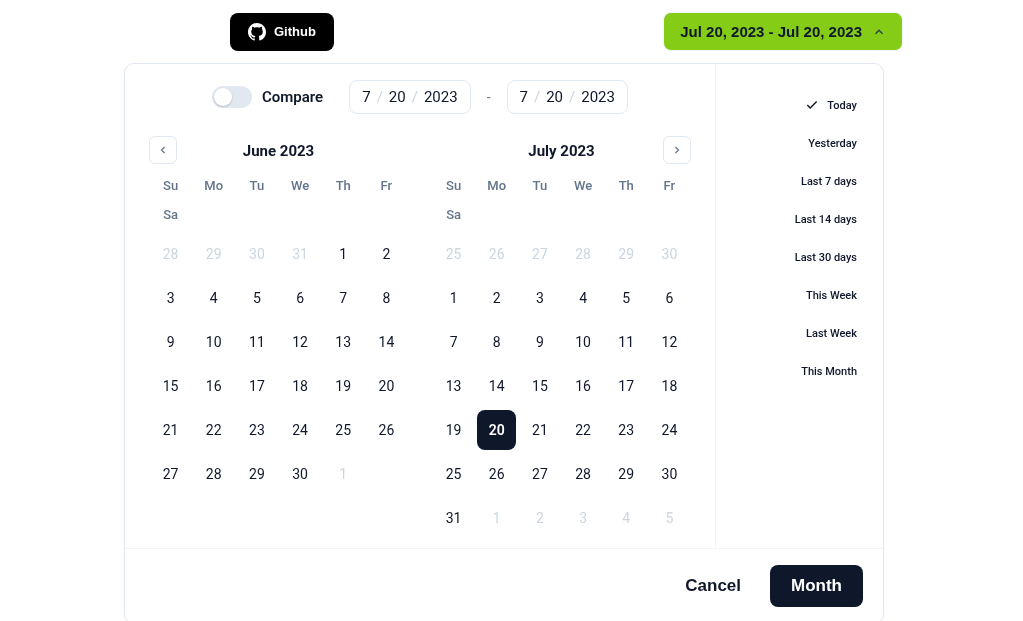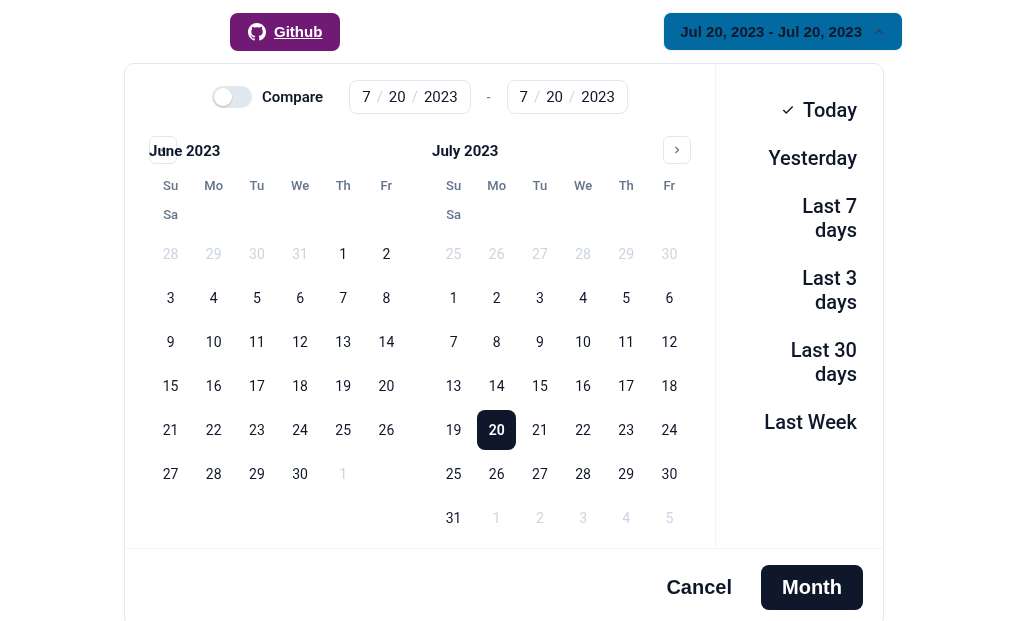--- a/index.html
+++ b/index.html
@@ -9,36 +9,35 @@
       font-size: 14px;
       color: #0f172a;
     }
     .topbar {
       display: flex;
       justify-content: space-between;
       align-items: center;
       padding: 12px 120px 0 230px;
     }
     .github-btn {
-      background: #701a75;
+      background: #000000;
       color: #fff;
       border: none;
       border-radius: 8px;
       padding: 10px 18px;
-      font-size: 15px;
+      font-size: 13px;
       font-weight: 600;
       display: inline-flex;
       align-items: center;
       gap: 8px;
       cursor: pointer;
-      text-decoration: underline;
     }
     .github-btn svg { width: 18px; height: 18px; fill: #fff; }
     .daterange-btn {
-      background: #0369a1;
+      background: #84cc16;
       border: 1px solid #f1f5f9;
       border-radius: 8px;
       padding: 10px 16px;
       font-size: 15px;
       font-weight: 600;
       color: #0f172a;
       display: inline-flex;
       align-items: center;
       gap: 10px;
       cursor: pointer;
@@ -100,20 +99,21 @@
     }
     .dateinput .sep { color: #cbd5e1; }
     .dash { color: #64748b; }
     .calendars {
       display: flex;
       gap: 24px;
       position: relative;
     }
     .month { flex: 1; }
     .month-header {
+      text-align: center;
       font-weight: 700;
       font-size: 15px;
       padding: 10px 0 14px 0;
       position: relative;
     }
     .navbtn {
       position: absolute;
       top: 4px;
       width: 28px; height: 28px;
       border: 1px solid #e2e8f0;
@@ -159,42 +159,42 @@
       width: 168px;
       border-left: 1px solid #f1f5f9;
       padding: 24px 12px;
       display: flex;
       flex-direction: column;
       gap: 4px;
     }
     .preset {
       text-align: right;
       padding: 10px 14px;
-      font-size: 20px;
+      font-size: 11px;
       font-weight: 500;
       cursor: pointer;
       border-radius: 6px;
       display: flex;
       justify-content: flex-end;
       align-items: center;
       gap: 8px;
     }
     .preset .check { width: 14px; height: 14px; visibility: hidden; }
     .preset.active .check { visibility: visible; }
     .footer {
       border-top: 1px solid #f1f5f9;
       padding: 16px 20px;
       display: flex;
       justify-content: flex-end;
       gap: 8px;
     }
     .btn {
       border-radius: 8px;
       padding: 10px 20px;
-      font-size: 20px;
+      font-size: 17px;
       font-weight: 600;
       cursor: pointer;
       border: 1px solid transparent;
     }
     .btn.cancel { background: #fff; color: #0f172a; }
     .btn.update { background: #0f172a; color: #fff; }
   </style>
 </head>
 <body>
 
@@ -374,33 +374,45 @@
         <div class="preset">
           <svg viewBox="0 0 24 24" class="check">
             <polyline points="20 6 9 17 4 12" fill="none" stroke="#0f172a" stroke-width="2.5"></polyline>
           </svg>
           <span>Last 7 days</span>
         </div>
         <div class="preset">
           <svg viewBox="0 0 24 24" class="check">
             <polyline points="20 6 9 17 4 12" fill="none" stroke="#0f172a" stroke-width="2.5"></polyline>
           </svg>
-          <span>Last 3 days</span>
+          <span>Last 14 days</span>
         </div>
         <div class="preset">
           <svg viewBox="0 0 24 24" class="check">
             <polyline points="20 6 9 17 4 12" fill="none" stroke="#0f172a" stroke-width="2.5"></polyline>
           </svg>
           <span>Last 30 days</span>
         </div>
         <div class="preset">
           <svg viewBox="0 0 24 24" class="check">
             <polyline points="20 6 9 17 4 12" fill="none" stroke="#0f172a" stroke-width="2.5"></polyline>
           </svg>
+          <span>This Week</span>
+        </div>
+        <div class="preset">
+          <svg viewBox="0 0 24 24" class="check">
+            <polyline points="20 6 9 17 4 12" fill="none" stroke="#0f172a" stroke-width="2.5"></polyline>
+          </svg>
           <span>Last Week</span>
+        </div>
+        <div class="preset">
+          <svg viewBox="0 0 24 24" class="check">
+            <polyline points="20 6 9 17 4 12" fill="none" stroke="#0f172a" stroke-width="2.5"></polyline>
+          </svg>
+          <span>This Month</span>
         </div>
       </div>
   </div>
 
   <div class="footer">
     <button class="btn cancel">Cancel</button>
     <button class="btn update">Month</button>
   </div>
 </div>
 

